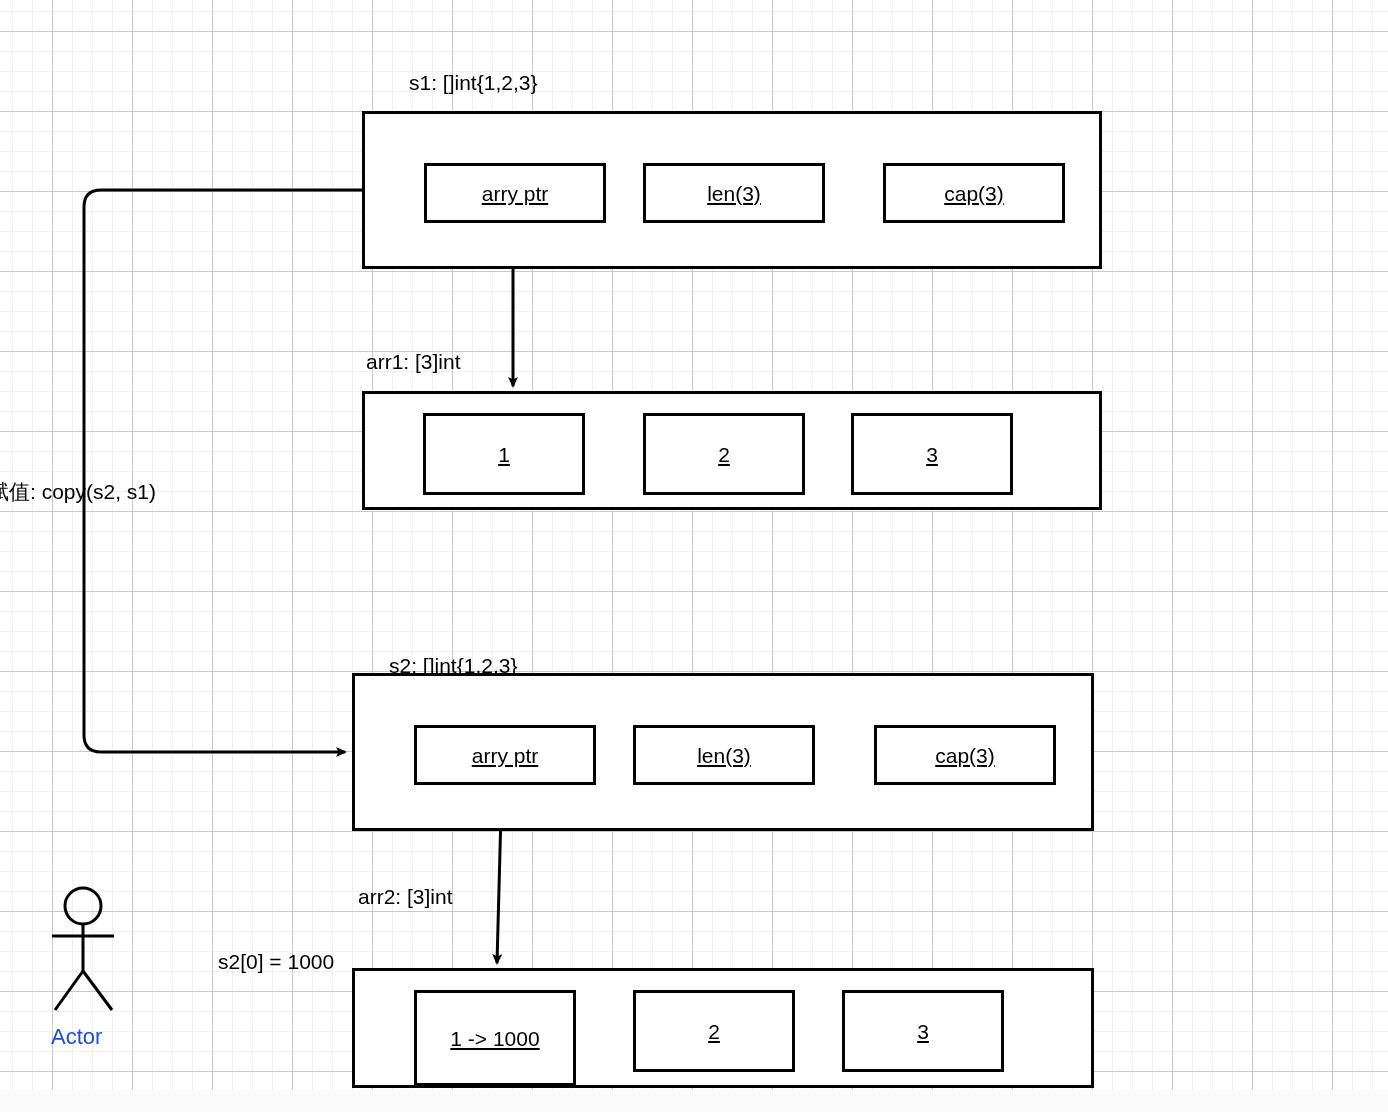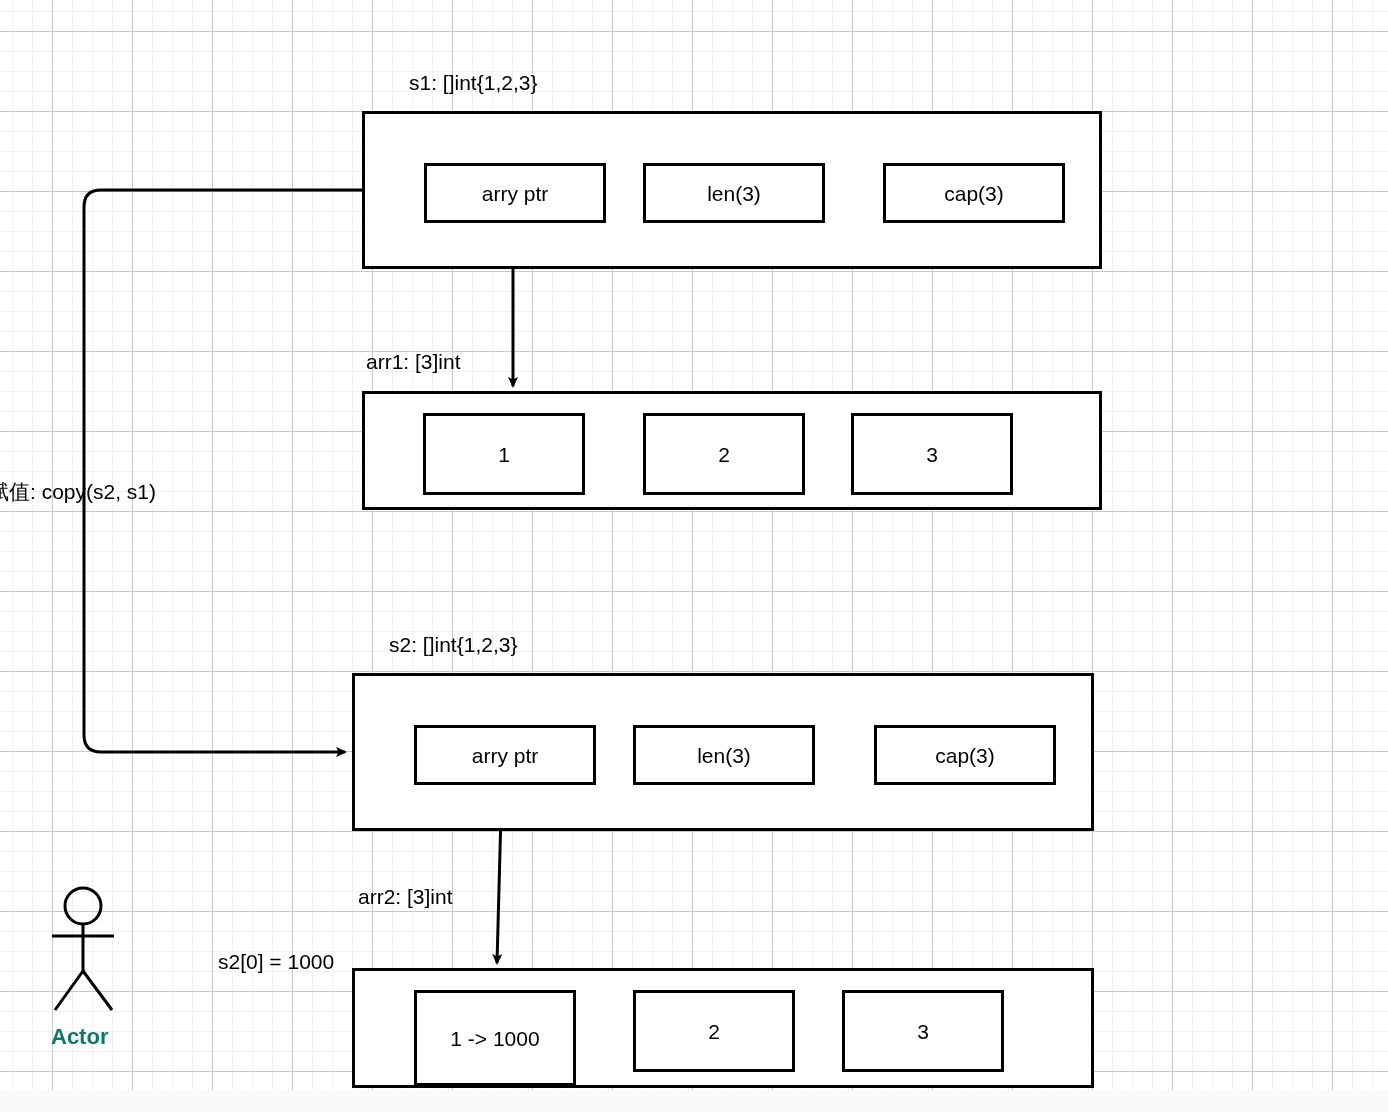--- a/index.html
+++ b/index.html
@@ -62,38 +62,38 @@
     box-sizing: border-box;
     border: 3px solid #000000;
     background: #ffffff;
     display: flex;
     align-items: center;
     justify-content: center;
     font-size: 21px;
     color: #000000;
     line-height: 1;
     white-space: nowrap;
+    text-decoration: underline;
   }
 
   
   .label {
     position: absolute;
     font-size: 21px;
     color: #000000;
     line-height: 1;
     white-space: nowrap;
   }
 
   .actor-label {
     position: absolute;
     font-size: 22px;
-    color: #0f766e;
+    color: #1d4ed8;
     line-height: 1;
     white-space: nowrap;
-    font-weight: bold;
   }
 </style>
 </head>
 <body>
 
 <div id="canvas">
 
   <div id="grid"></div>
 
   <svg id="svg-layer" viewBox="0 0 1388 1112" xmlns="http://www.w3.org/2000/svg">
@@ -129,21 +129,21 @@
   <div class="label" style="left:366px; top:351px;text-align:right;">arr1: [3]int</div>
 
   <div class="outer-box" style="left:362px; top:391px; width:740px; height:119px;">
     <div class="cell" style="left:58px; top:19px; width:162px; height:82px;">1</div>
     <div class="cell" style="left:278px; top:19px; width:162px; height:82px;">2</div>
     <div class="cell" style="left:486px; top:19px; width:162px; height:82px;">3</div>
   </div>
 
   <div class="label" style="left:-12px; top:481px;">赋值: copy(s2, s1)</div>
 
-  <div class="label" style="left:389px; top:634px;">s2: []int{1,2,3}</div>
+  <div class="label" style="left:389px; top:655px;">s2: []int{1,2,3}</div>
 
   <div class="outer-box" style="left:352px; top:673px; width:742px; height:158px;">
     <div class="cell" style="left:59px; top:49px; width:182px; height:60px;">arry ptr</div>
     <div class="cell" style="left:278px; top:49px; width:182px; height:60px;">len(3)</div>
     <div class="cell" style="left:519px; top:49px; width:182px; height:60px;">cap(3)</div>
   </div>
 
   <div class="label" style="left:185px; top:951px;margin-left:33px;">s2[0] = 1000</div>
 
   <div class="actor-label" style="left:51px; top:1026px;">Actor</div>

